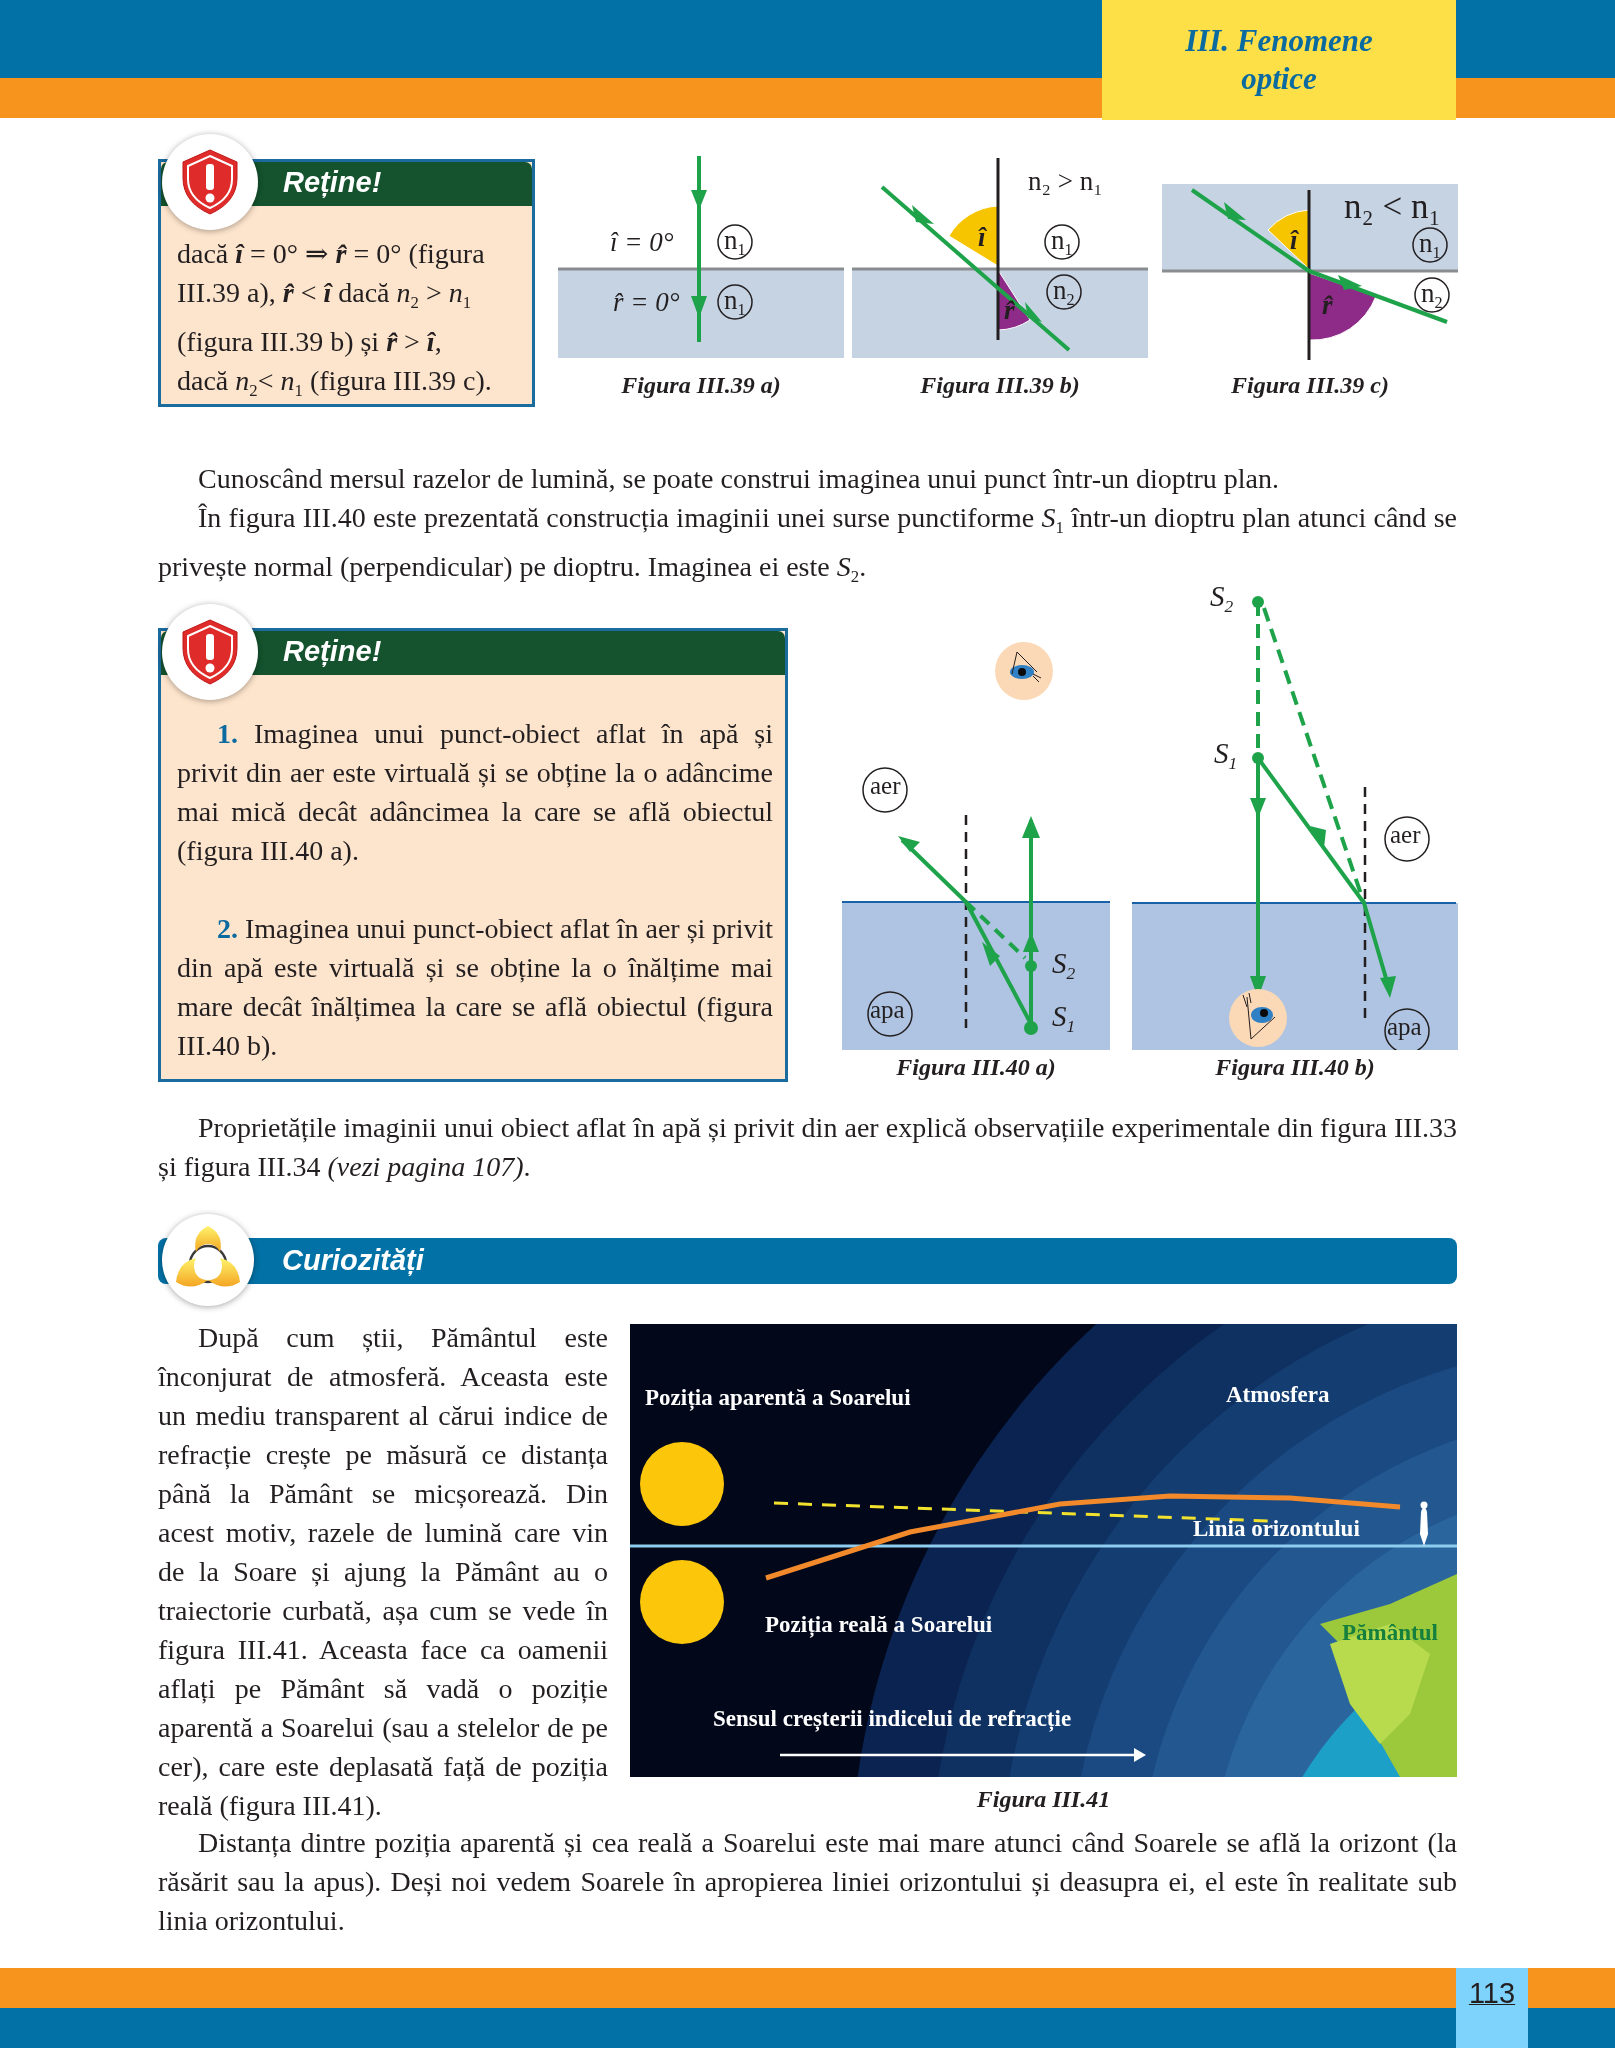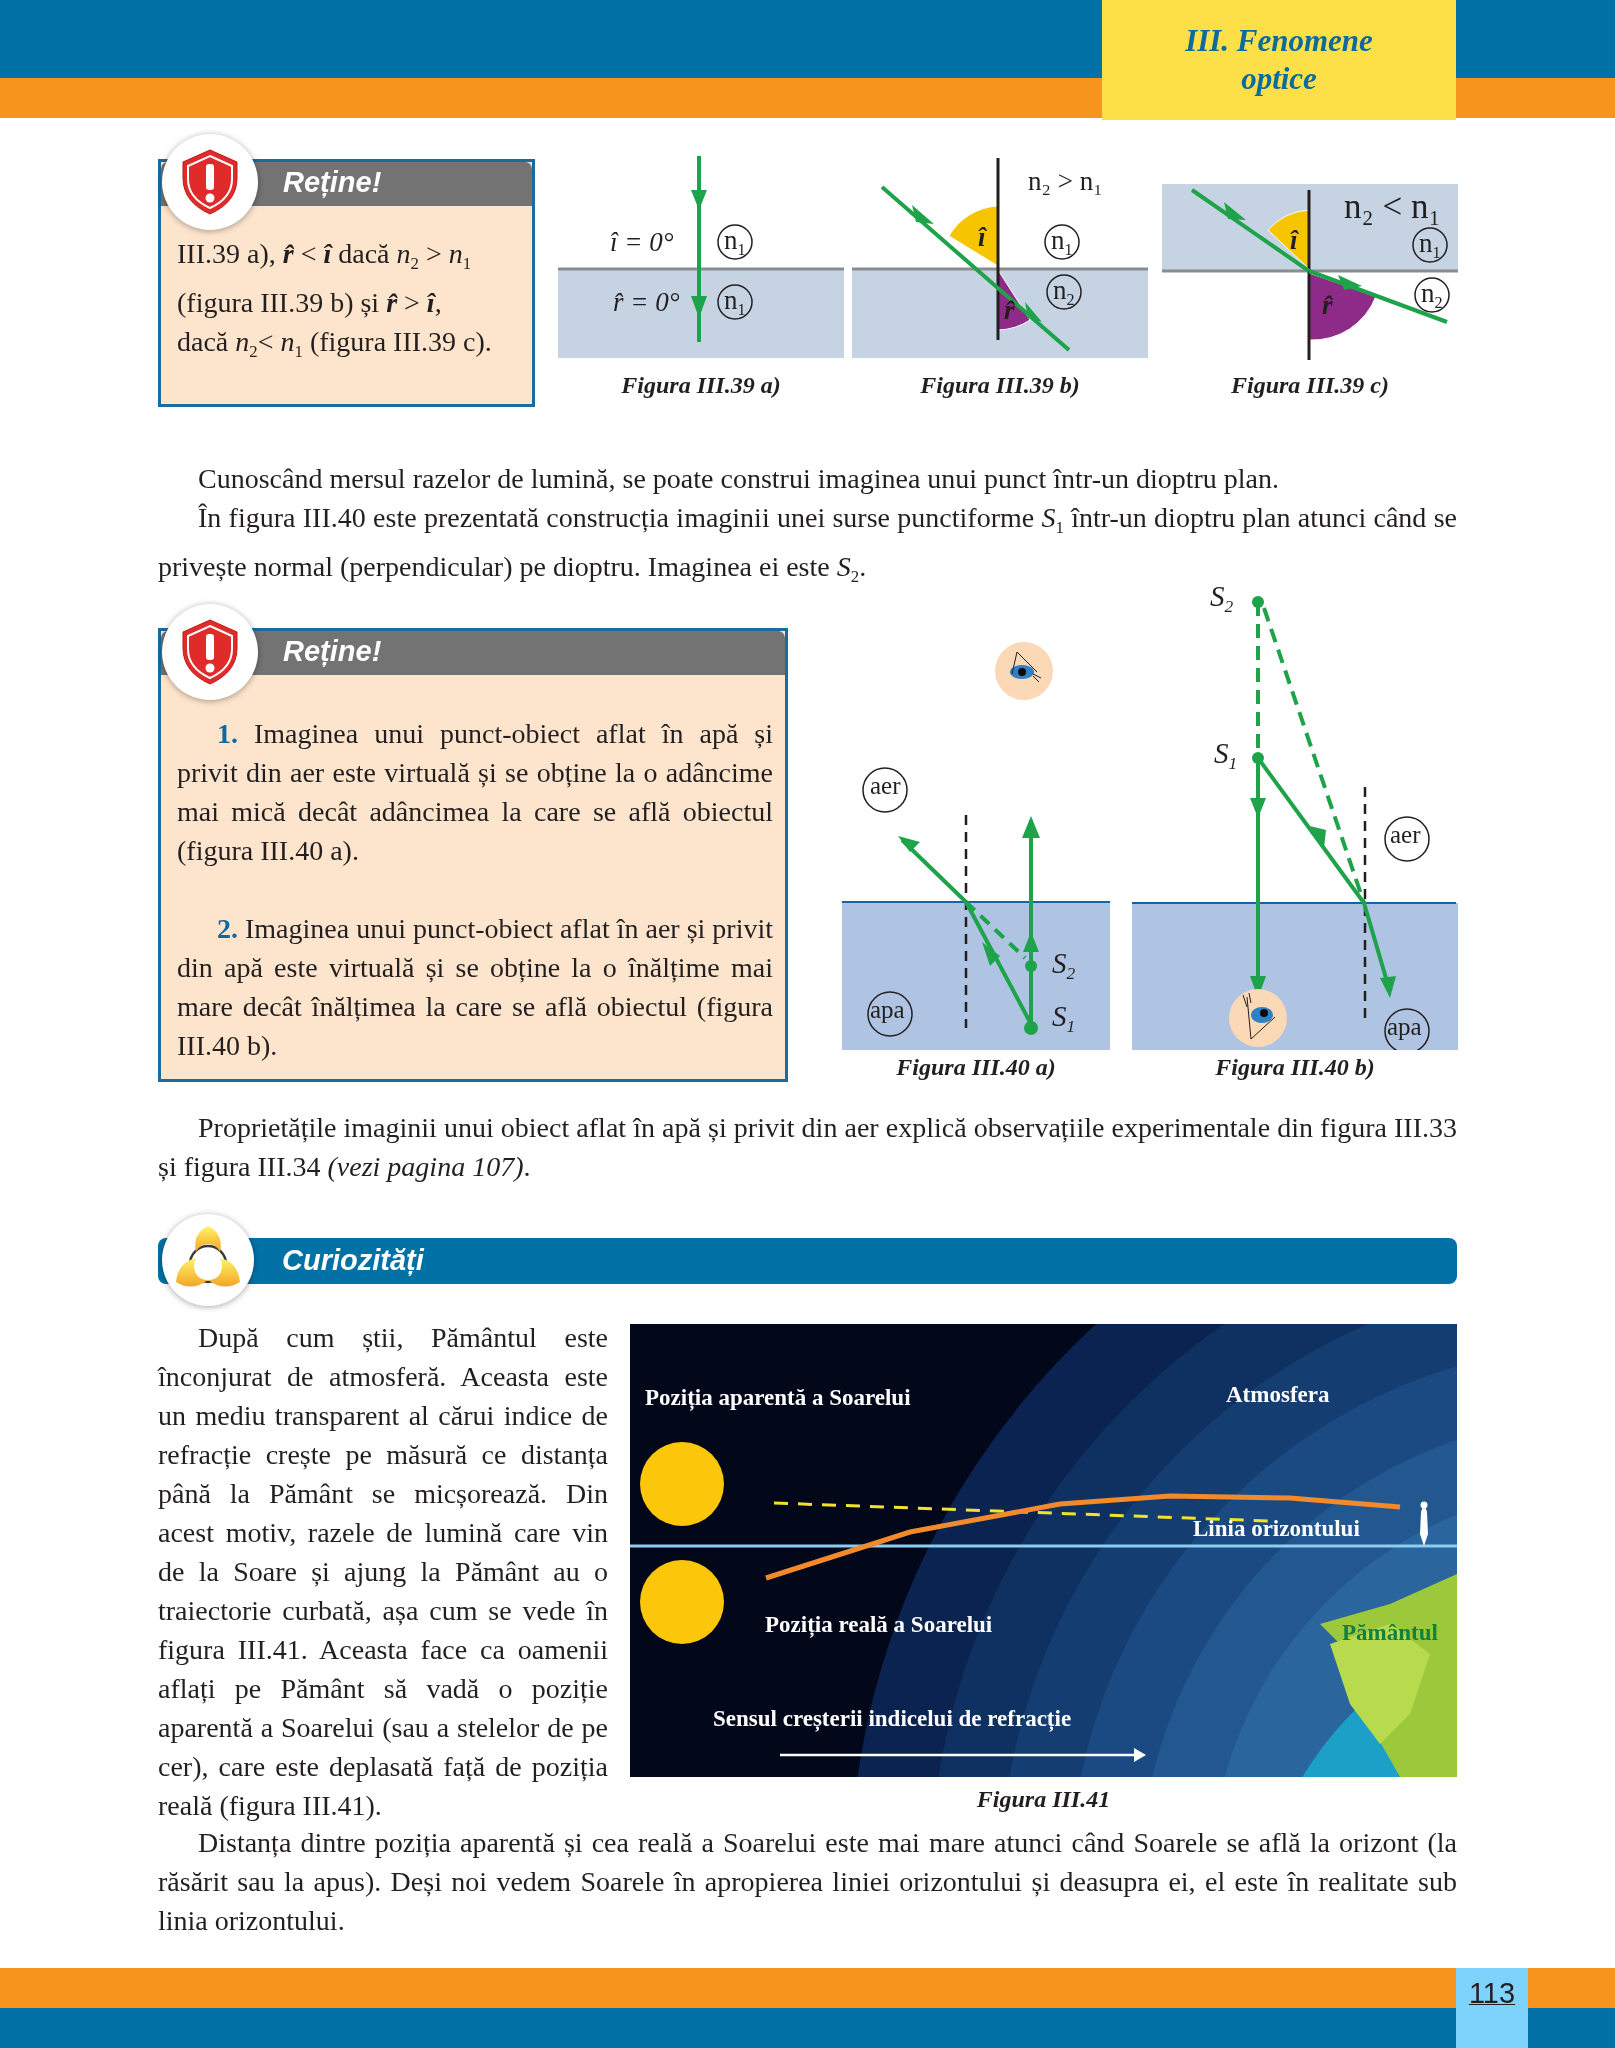--- a/index.html
+++ b/index.html
@@ -15,21 +15,21 @@
   .chapter-box span { font-family: "Liberation Serif", serif; font-style: italic; font-weight: bold; font-size: 31px; color: #0b6aa0; line-height: 38px; }
 
   
   .band-orange-bot { left: 0; top: 1968px; width: 1615px; height: 40px; background: #f7941d; }
   .band-blue-bot { left: 0; top: 2008px; width: 1615px; height: 40px; background: #0271a6; }
   .page-num-box { left: 1456px; top: 1968px; width: 72px; height: 80px; background: #7dd3fc; text-align: center; text-decoration: underline; }
   .page-num-box span { font-family: "Liberation Sans", sans-serif; font-size: 29px; line-height: 50px; color: #231f20; }
 
   
   .callout { background: #fde4cc; border: 3px solid #1a6b9e; }
-  .callout-header { position: absolute; left: 0; top: 0; right: 0; background: #737373; border-radius: 7px 7px 0 0; }
+  .callout-header { position: absolute; left: 0; top: 0; right: 0; background: #14532d; border-radius: 7px 7px 0 0; }
   .callout-header span { position: absolute; left: 122px; font-family: "Liberation Sans", sans-serif; font-style: italic; font-weight: bold; font-size: 29px; color: #ffffff; }
   .badge { position: absolute; width: 96px; height: 96px; border-radius: 50%; background: #ffffff; box-shadow: 0 1px 6px rgba(0,0,0,0.35); display: flex; align-items: center; justify-content: center; }
 
   .callout-text { position: absolute; font-size: 28px; line-height: 39px; color: #231f20; }
   .callout-text .num { color: #0b6aa0; font-weight: bold; }
 
   
   .para { font-size: 28px; line-height: 39px; color: #231f20; text-align: justify; }
   .caption { font-family: "Liberation Serif", serif; font-style: italic; font-weight: bold; font-size: 24px; color: #231f20; text-align: center; }
 
@@ -52,20 +52,21 @@
 <div class="abs chapter-box">
   <span>III. Fenomene</span>
   <span>optice</span>
 </div>
 
 <div class="abs callout" style="left:158px; top:159px; width:377px; height:248px;">
   <div class="callout-header" style="height:44px;">
     <span style="top:4px; left:122px;">Reține!</span>
   </div>
   <div class="callout-text" style="left:16px; top:72px; width:350px;">
+    <div><span>dacă </span><span class="hat">î</span><span> = 0° ⇒ </span><span class="hat">r̂</span><span> = 0° (figura</span></div>
     <div><span>III.39 a), </span><span class="hat">r̂</span><span> &lt; </span><span class="hat">î</span><span> dacă </span><i>n</i><sub>2</sub><span> &gt; </span><i>n</i><sub>1</sub></div>
     <div><span>(figura III.39 b) și </span><span class="hat">r̂</span><span> &gt; </span><span class="hat">î</span><span>,</span></div>
     <div><span>dacă </span><i>n</i><sub>2</sub><span>&lt; </span><i>n</i><sub>1</sub><span> (figura III.39 c).</span></div>
   </div>
 </div>
 <div class="badge" style="left:162px; top:134px;">
   <svg width="62" height="68" viewBox="0 0 62 68">
     <path d="M31 2 L58 14 L58 30 Q58 54 31 66 Q4 54 4 30 L4 14 Z" fill="#e02b2b" stroke="#c01818" stroke-width="1"></path>
     <path d="M31 8 L53 18 L53 31 Q53 50 31 60 Q9 50 9 31 L9 18 Z" fill="none" stroke="#ffffff" stroke-width="2"></path>
     <rect x="27" y="16" width="8" height="26" rx="3" fill="#ffffff"></rect>

